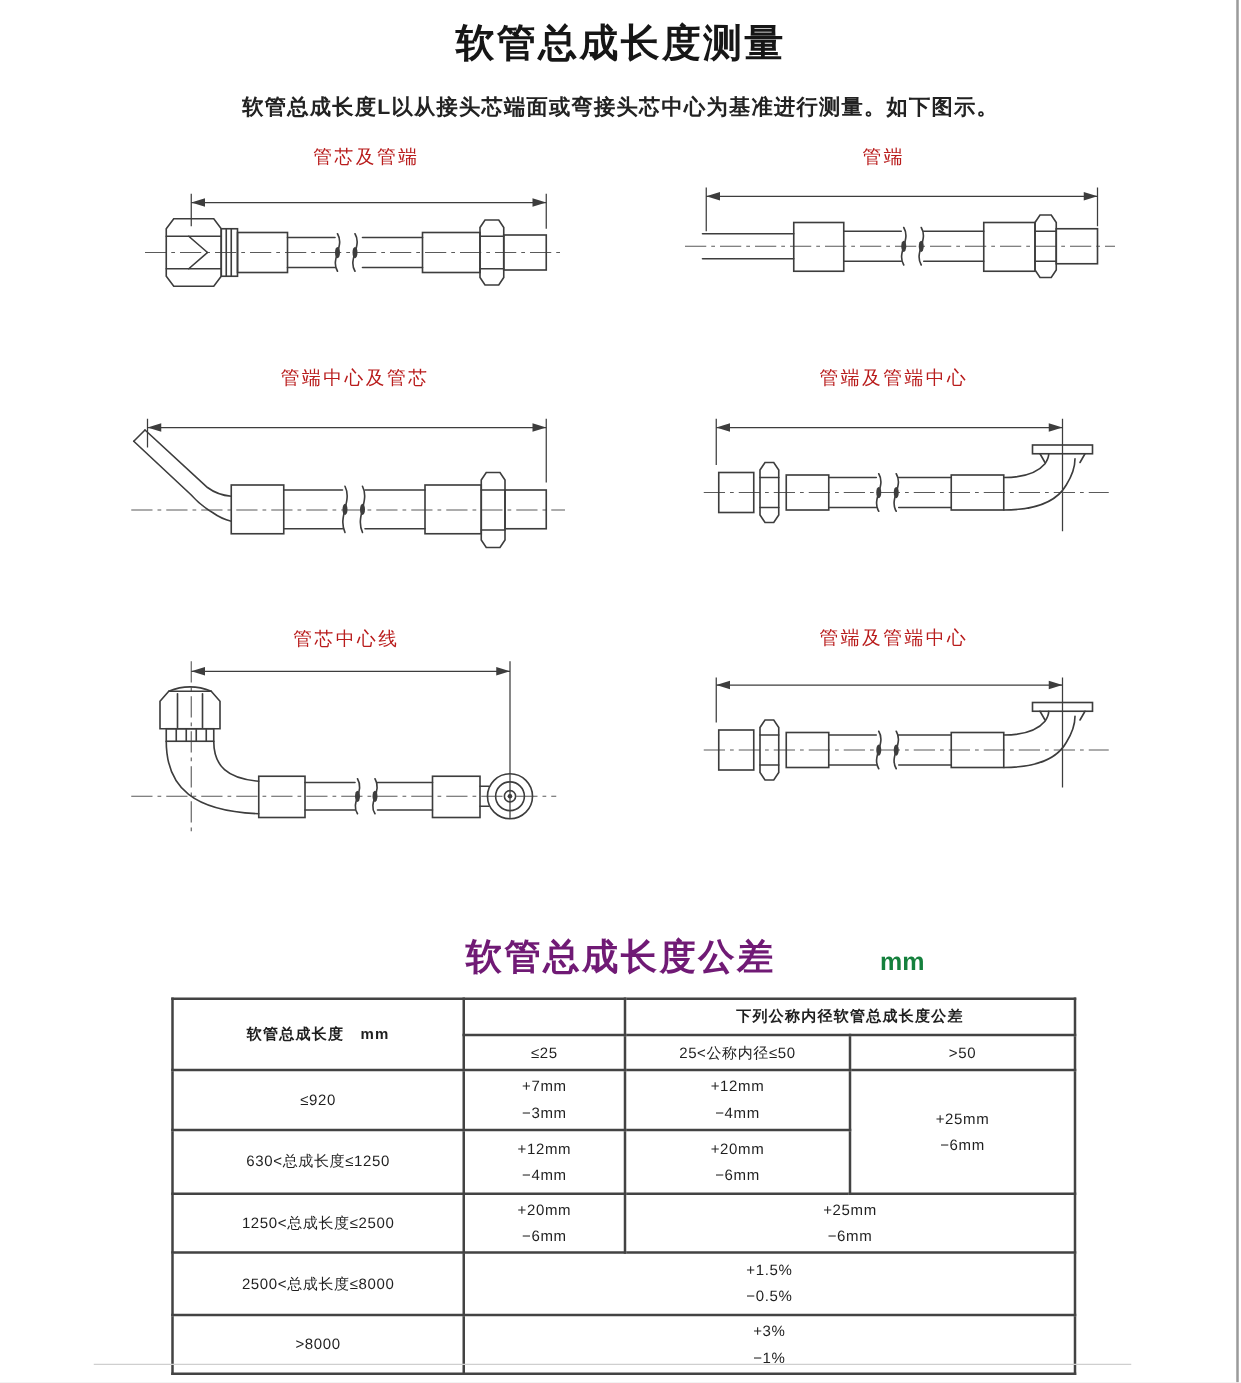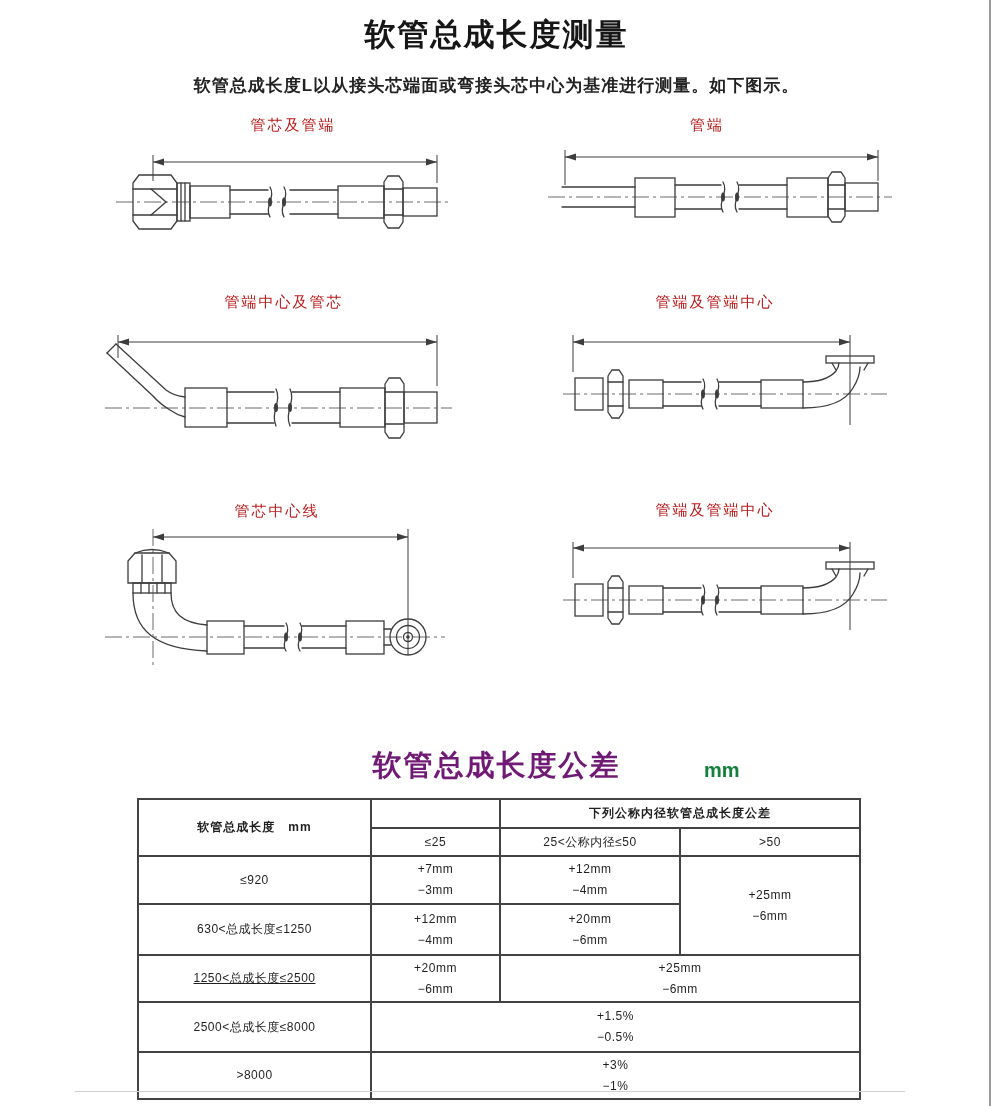--- a/index.html
+++ b/index.html
@@ -276,21 +276,21 @@
         <td>
           <div>+12mm</div>
           <div>−4mm</div>
         </td>
         <td>
           <div>+20mm</div>
           <div>−6mm</div>
         </td>
       </tr>
       <tr>
-        <td style="height:45px;text-decoration:underline;">1250&lt;总成长度≤2500</td>
+        <td style="height:45px;">1250&lt;总成长度≤2500</td>
         <td>
           <div>+20mm</div>
           <div>−6mm</div>
         </td>
         <td colspan="2">
           <div>+25mm</div>
           <div>−6mm</div>
         </td>
       </tr>
       <tr>

